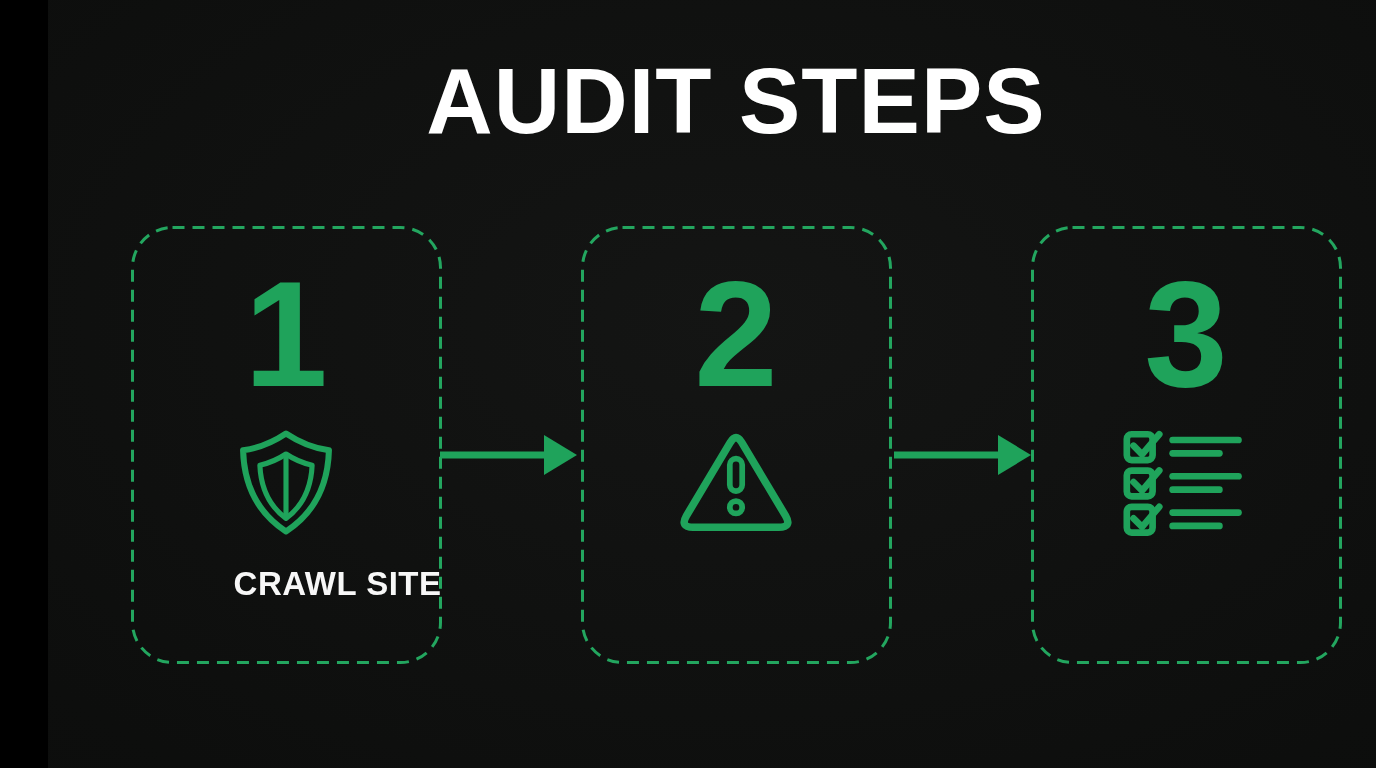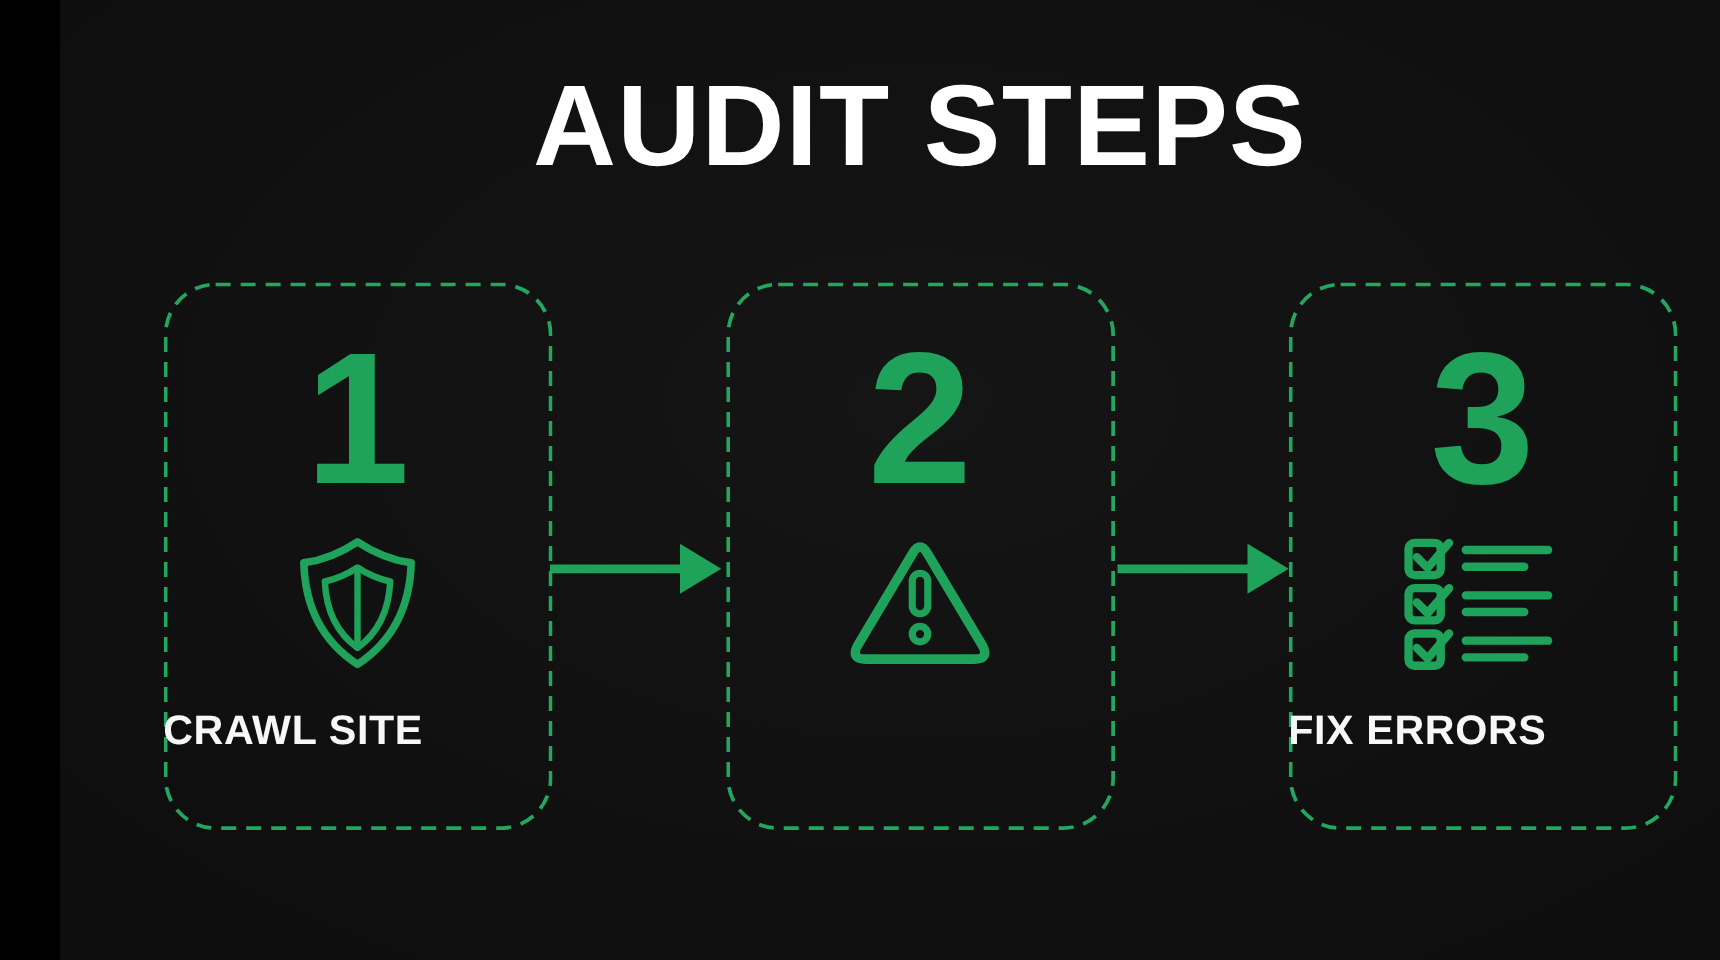--- a/index.html
+++ b/index.html
@@ -66,21 +66,21 @@
     height: 116px;
     display: flex;
     align-items: center;
     justify-content: center;
   }
   .step-label {
     position: absolute;
     top: 341px;
     left: 0;
     width: 100%;
-    text-align: left;
+    text-align: right;
     color: #f7f7f7;
     font-size: 33px;
     font-weight: 800;
     letter-spacing: 0.5px;
     line-height: 1;
     white-space: nowrap;
   }
   .arrow {
     position: absolute;
     top: 432px;
@@ -143,21 +143,20 @@
           <polyline points="11,56 20,65 38,44" fill="none"></polyline>
           <line x1="52" y1="50" x2="121" y2="50"></line>
           <line x1="52" y1="64" x2="101" y2="64"></line>
 
           <rect x="4" y="82" width="27" height="27" rx="5"></rect>
           <polyline points="11,94 20,103 38,82" fill="none"></polyline>
           <line x1="52" y1="88" x2="121" y2="88"></line>
           <line x1="52" y1="102" x2="101" y2="102"></line>
         </svg>
       </div>
-      <div class="step-label">FIX ERRORS</div>
     </div>
 
   </div>
 
   <svg class="arrow arrow-1" width="139" height="46" viewBox="0 0 139 46">
     <line x1="1" y1="23" x2="110" y2="23" stroke="#1fa35b" stroke-width="7"></line>
     <polygon points="105,3 105,43 138,23" fill="#1fa35b"></polygon>
   </svg>
   <svg class="arrow arrow-2" width="139" height="46" viewBox="0 0 139 46">
     <line x1="1" y1="23" x2="110" y2="23" stroke="#1fa35b" stroke-width="7"></line>

